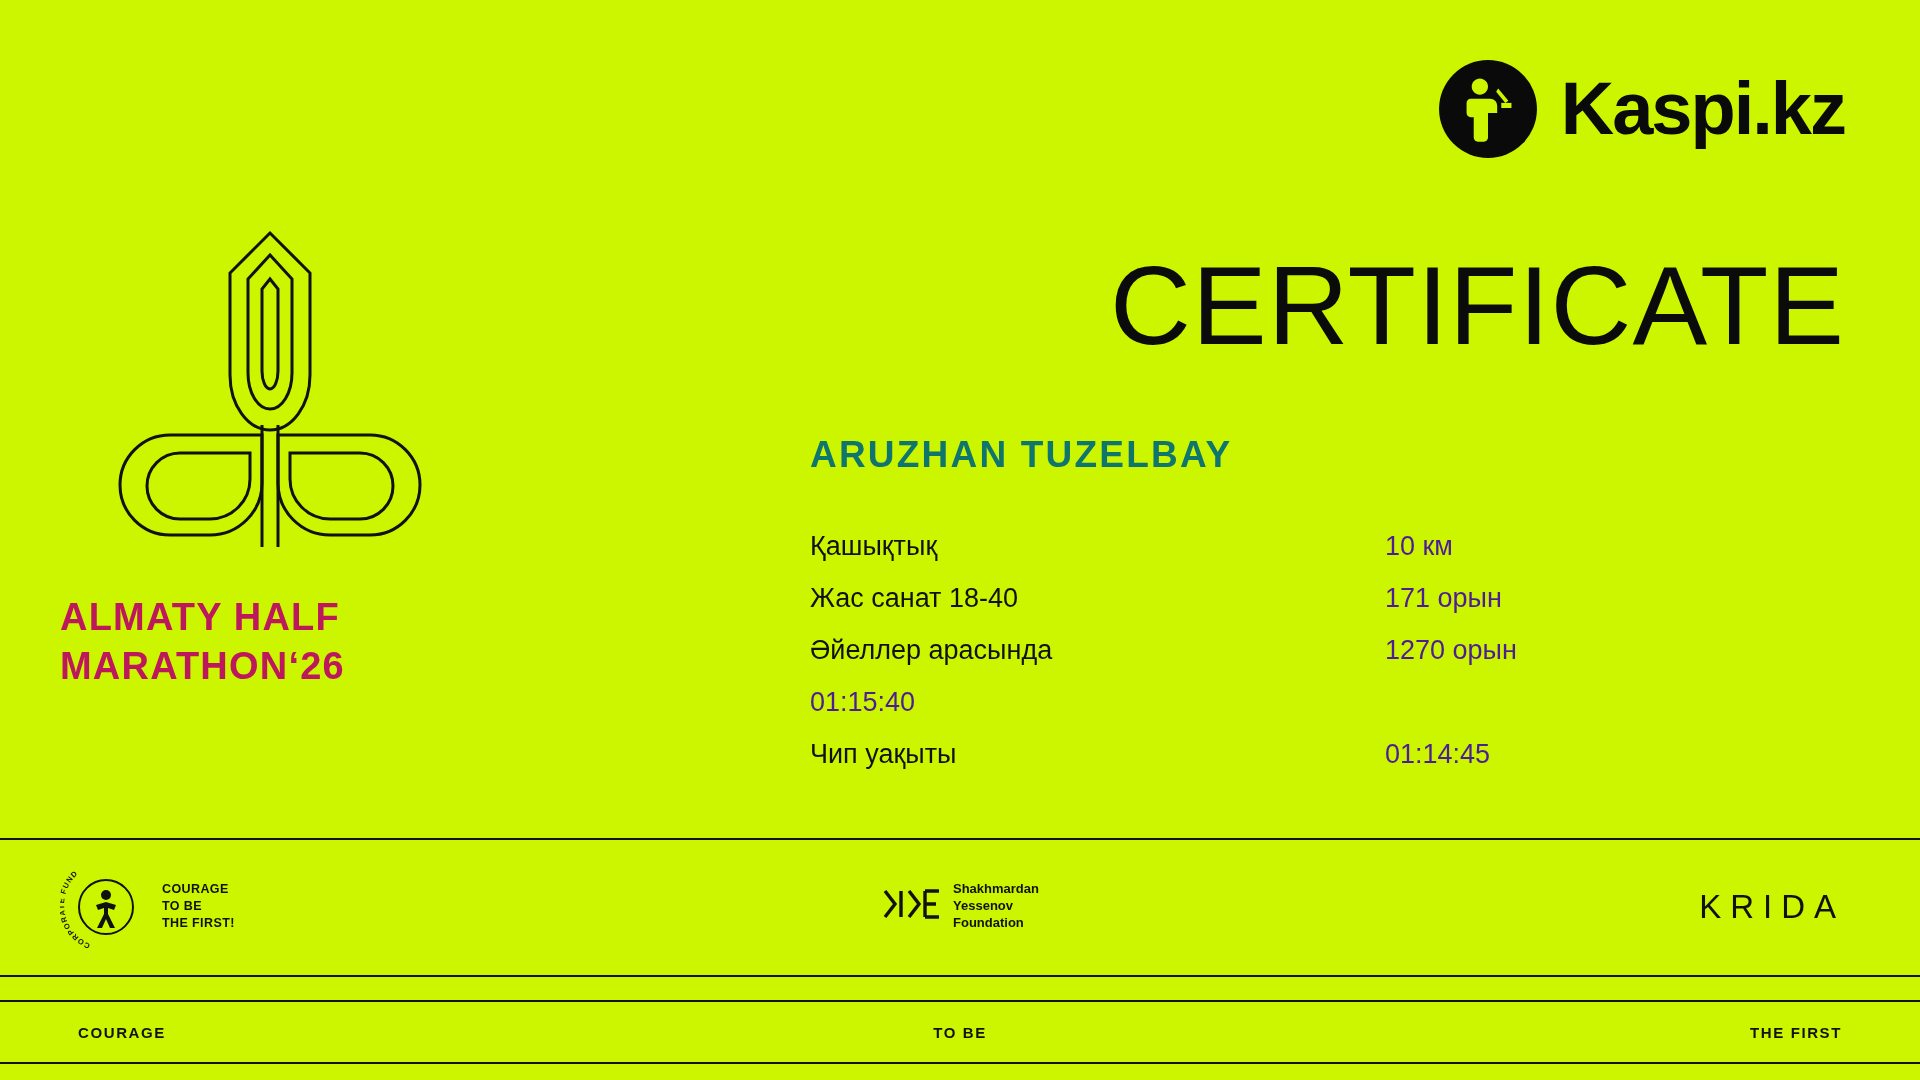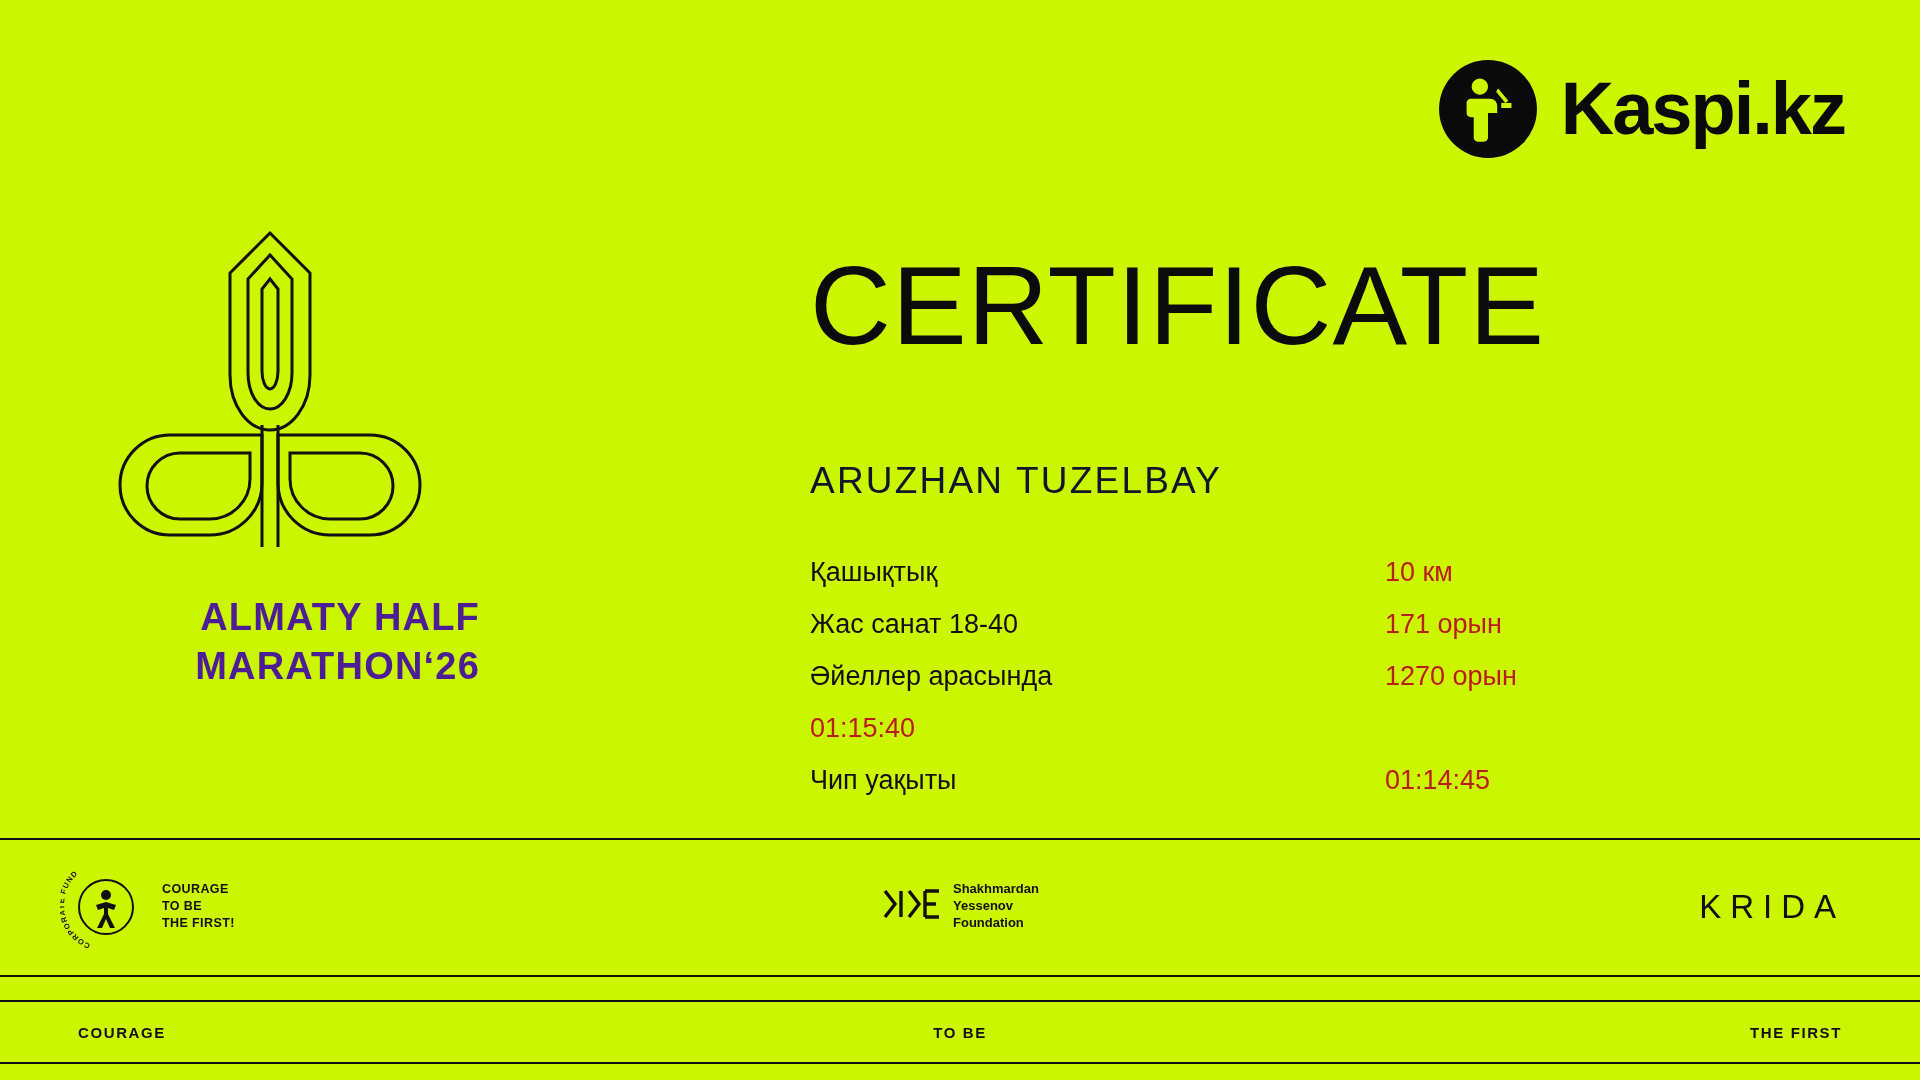--- a/index.html
+++ b/index.html
@@ -47,66 +47,66 @@
     top: 225px;
     width: 420px;
   }
   .tulip { display: block; margin: 0 auto; }
   .event-name {
     margin-top: 38px;
     font-size: 38px;
     font-weight: 700;
     letter-spacing: 1.2px;
     line-height: 1.28;
-    text-align: right;
-    color: #4c1d95;
+    text-align: left;
+    color: #be185d;
     white-space: pre-line;
   }
 
   
   .content {
     position: absolute;
     left: 810px;
     right: 75px;
     top: 250px;
   }
   .cert-title {
-    text-align: left;
+    text-align: right;
     font-size: 112px;
     font-weight: 400;
     letter-spacing: 1px;
     line-height: 1;
     color: #0b0b0b;
   }
   .athlete-name {
-    margin-top: 98px;
+    margin-top: 72px;
     font-size: 37px;
-    font-weight: 400;
+    font-weight: 700;
     letter-spacing: 2.2px;
-    color: #0f172a;
+    color: #0f766e;
   }
   .results {
     margin-top: 55px;
     width: 100%;
   }
   .result-row {
     display: flex;
     align-items: flex-end;
     margin-bottom: 21px;
   }
   .result-label {
     flex: 0 0 575px;
     font-size: 27px;
     font-weight: 500;
     color: #111;
   }
   .result-value {
     font-size: 27px;
     font-weight: 500;
-    color: #b91c1c;
+    color: #4c1d95;
   }
 
   
   .rule {
     position: absolute;
     left: 0;
     right: 0;
     height: 2px;
     background: #111;
   }

